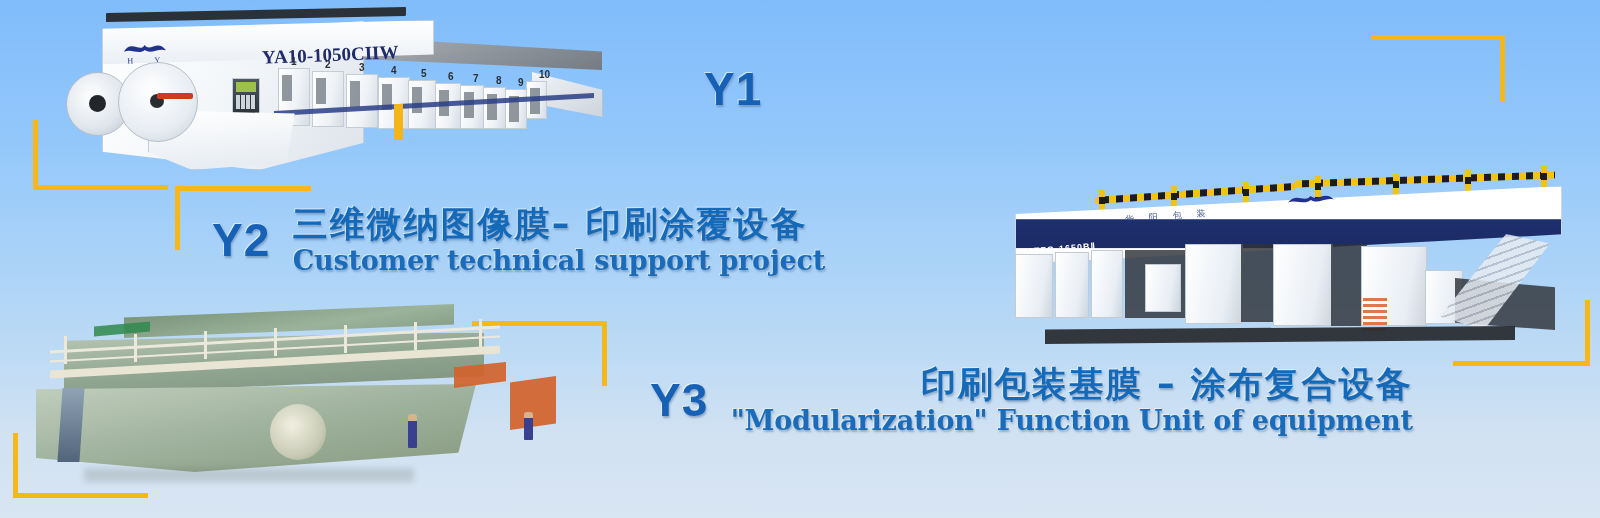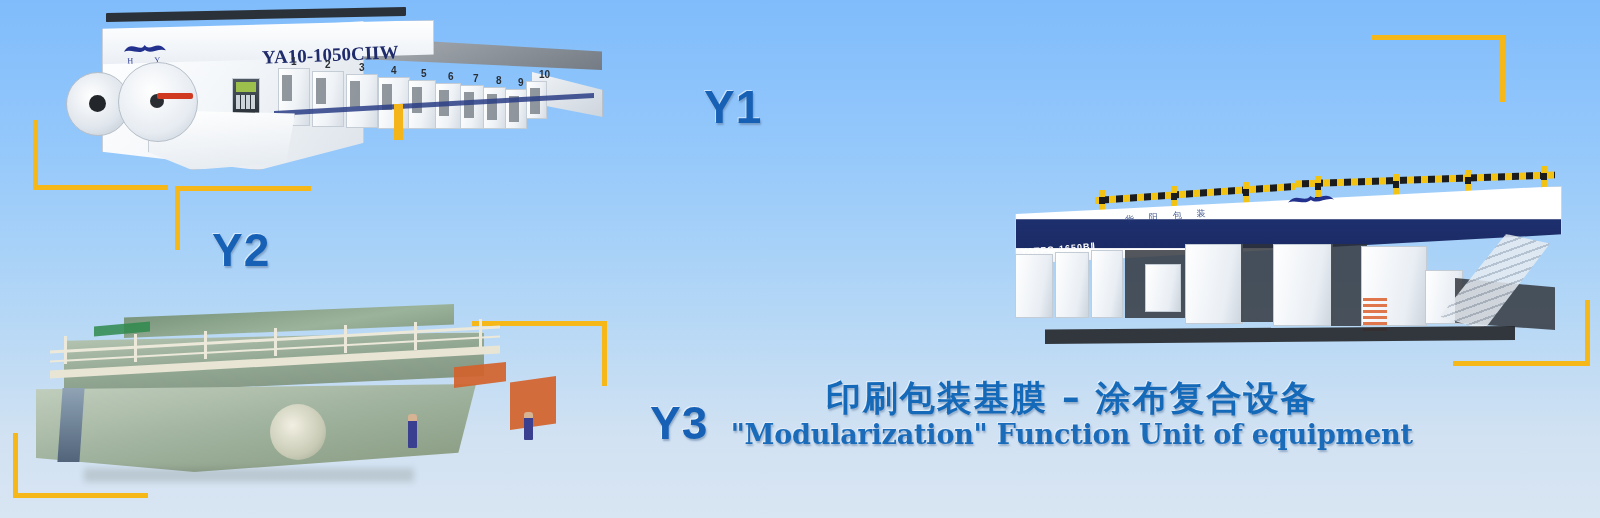--- a/index.html
+++ b/index.html
@@ -25,21 +25,20 @@
   .textgroup { position: absolute; white-space: nowrap; }
   .tag {
     display: inline-block;
     vertical-align: middle;
     font-size: 46px;
     font-weight: bold;
     color: #1660b5;
     letter-spacing: 1px;
     text-shadow: 1px 2px 2px rgba(90,120,160,.55), -1px -1px 0 rgba(255,255,255,.55);
     font-family: "Liberation Sans", sans-serif;
-    margin-top: 18px;
   }
   .lines {
     display: inline-block;
     vertical-align: middle;
     margin-left: 18px;
   }
   .cn {
     display: block;
     font-size: 35px;
     font-weight: bold;
@@ -57,22 +56,22 @@
     font-family: "DejaVu Serif", serif;
     letter-spacing: -0.2px;
     text-shadow: 1px 2px 2px rgba(90,120,160,.5), -1px -1px 0 rgba(255,255,255,.45);
     line-height: 1.08;
     margin-top: 2px;
   }
 
   #g1 { left: 704px; top: 62px; }
   #g1 .lines { text-align: left; }
   #g2 { left: 212px; top: 205px; }
-  #g3 { left: 650px; top: 378px; }
-  #g3 .lines { text-align: center; }
+  #g3 { left: 650px; top: 365px; }
+  #g3 .lines { text-align: right; }
 
   
   .machine { position: absolute; }
 
   
   #m1 { left: 62px; top: 6px; width: 540px; height: 172px; }
   #m1 .top-rail {
     position: absolute; left: 44px; top: 4px; width: 300px; height: 9px;
     background: #2b3138; transform: skewY(-1.2deg); border-radius: 1px;
   }
@@ -455,20 +454,24 @@
     <div class="worker" style="left:500px; top:110px; height:28px;"></div>
     <div class="shadow"></div>
   </div>
 
   <div class="textgroup" id="g1">
     <span class="tag">Y1</span>
   </div>
 
   <div class="textgroup" id="g2">
     <span class="tag">Y2</span>
+    <span class="lines">
+      <span class="cn">三维微纳图像膜– 印刷涂覆设备</span>
+      <span class="en">Customer technical support project</span>
+    </span>
   </div>
 
   <div class="textgroup" id="g3">
     <span class="tag">Y3</span>
     <span class="lines">
       <span class="cn">印刷包装基膜  –  涂布复合设备</span>
       <span class="en">"Modularization" Function Unit of equipment</span>
     </span>
   </div>
 

